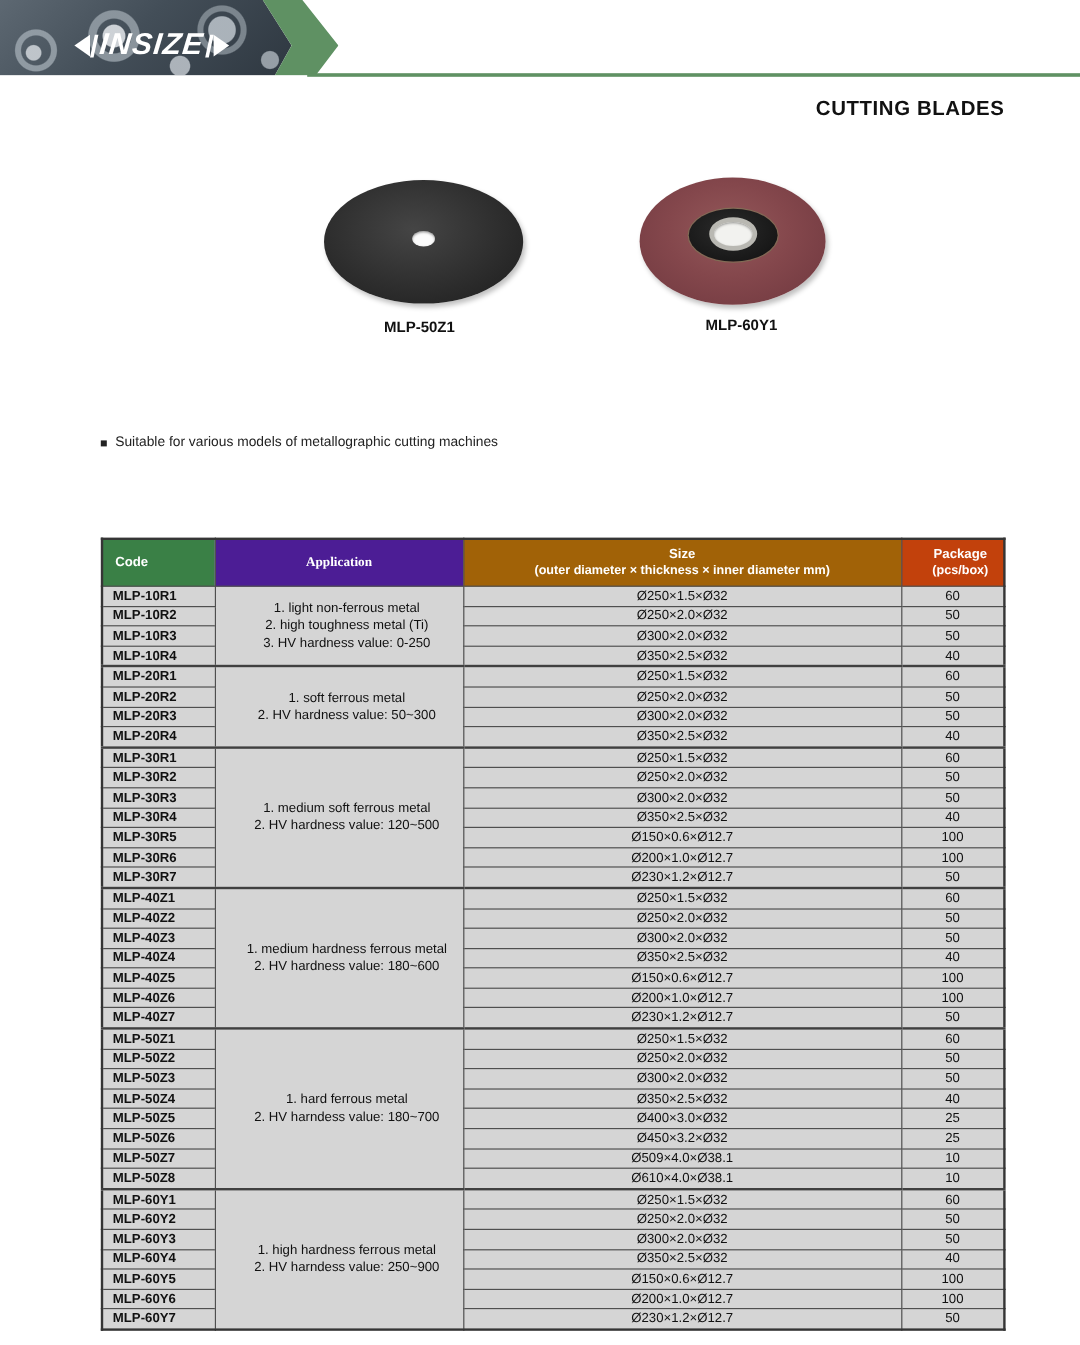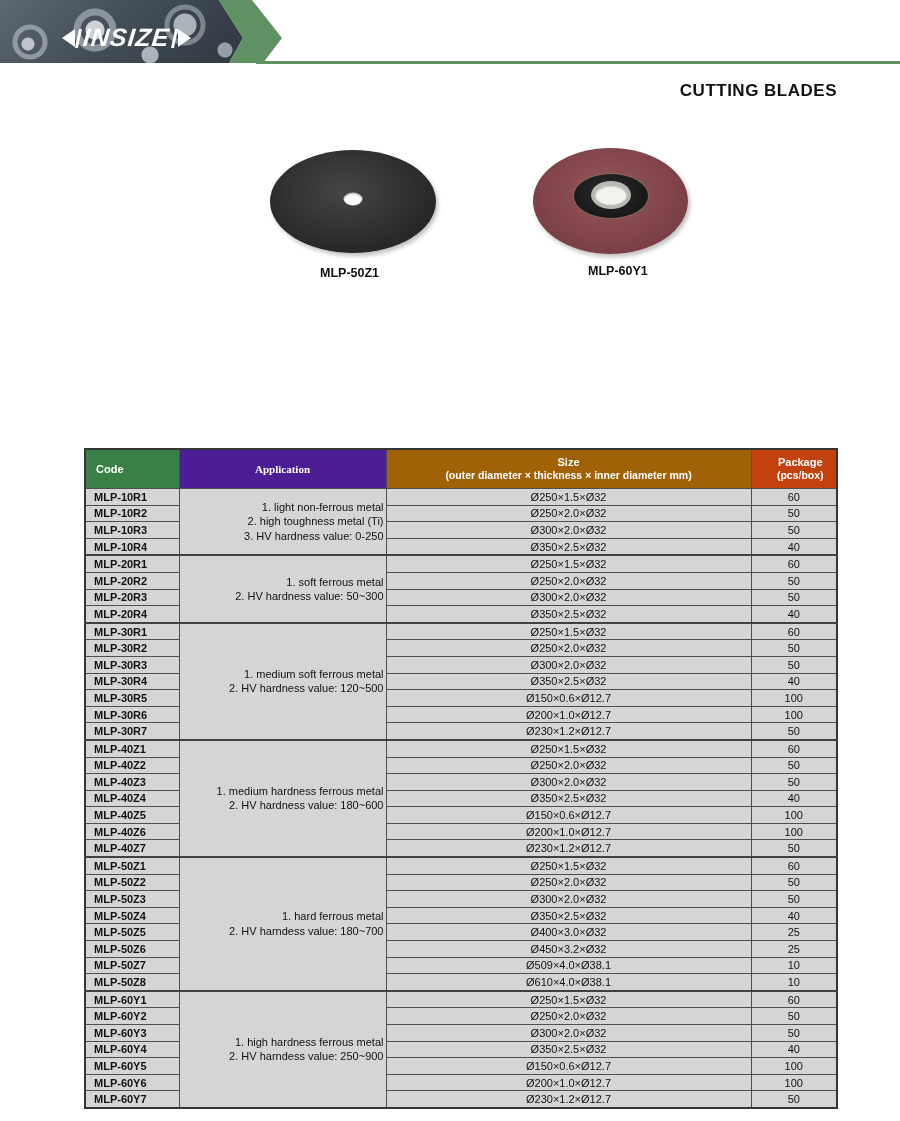--- a/index.html
+++ b/index.html
@@ -88,21 +88,21 @@
   table.blades th,table.blades td{border:1px solid #4f4f4f;}
   table.blades{border:2px solid #353535;}
   thead th{
     color:#fff;font-weight:bold;height:34px;padding:2px 4px;line-height:13px;vertical-align:middle;
     border-color:#2f5f3a;
   }
   thead th.h-code{text-align:left;padding-left:10px;}
   thead th .sub{font-size:10.5px;font-weight:bold;}
   tbody td{background:#d5d5d5;height:15.6px;padding:0 2px;vertical-align:middle;}
   td.code-cell{font-weight:bold;text-align:left;padding-left:8px;}
-  td.app-cell{text-align:right;padding-left:15px;font-size:11px;line-height:14.5px;}
+  td.app-cell{text-align:center;padding-left:15px;font-size:11px;line-height:14.5px;}
   td.size-cell{text-align:center;}
   td.pkg-cell{text-align:center;margin-left:20px;}
   tr.group-start td{border-top:2px solid #404040;}
 </style>
 </head>
 <body>
 
 <div class="hdr-photo"></div>
 <div class="hdr-chevron" style="background: rgb(95, 145, 99);"></div>
 <div class="hdr-line" style="background: rgb(95, 145, 99);"></div>
@@ -120,20 +120,24 @@
   <div class="hole"></div>
 </div>
 <div class="disc-red">
   <div class="core"></div>
   <div class="ring"></div>
 </div>
 <div class="disc-label l1">MLP-50Z1</div>
 <div class="disc-label l2">MLP-60Y1</div>
 
 <div class="features">
+  <div class="feature">
+    <span class="sq"></span>
+    <span>Suitable for various models of metallographic cutting machines</span>
+  </div>
 </div>
 
 <div class="tbl-wrap">
   <table class="blades">
     <colgroup>
         <col style="width:94px">
         <col style="width:207px">
         <col style="width:365px">
         <col style="width:86px">
       </colgroup>

